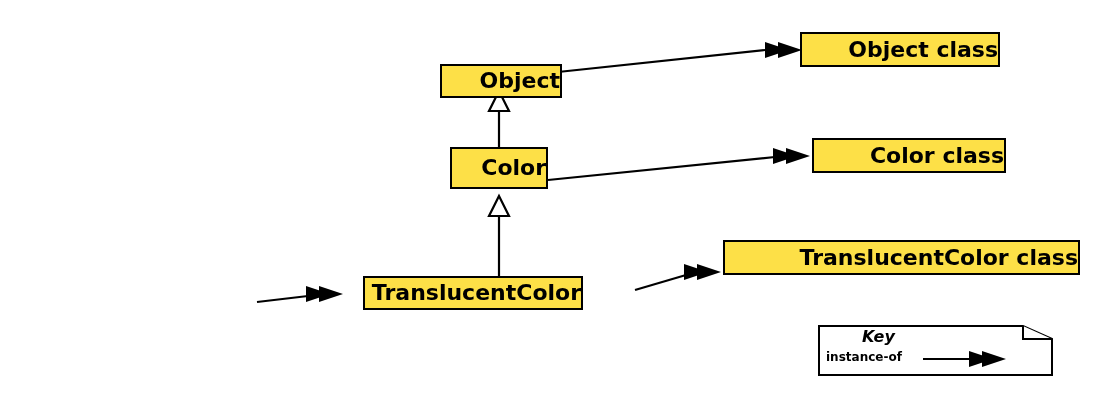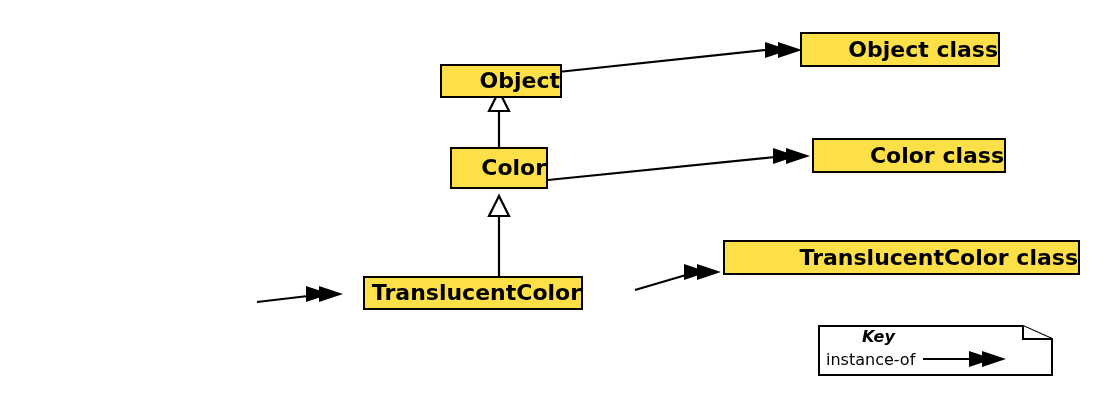--- a/index.html
+++ b/index.html
@@ -65,22 +65,22 @@
     font-weight: bold;
     font-style: italic;
     font-size: 16px;
     color: #000000;
     margin-left: 44px;
   }
   .key-row-label {
     position: absolute;
     left: 8px;
     top: 27px;
-    font-size: 16px;
-    font-weight: normal;
+    font-size: 12px;
+    font-weight: bold;
     color: #000000;
   }
 </style>
 </head>
 <body>
 
 <div id="diagram-canvas">
 
   <svg class="edge-layer" viewBox="0 0 1110 403" xmlns="http://www.w3.org/2000/svg">
 

